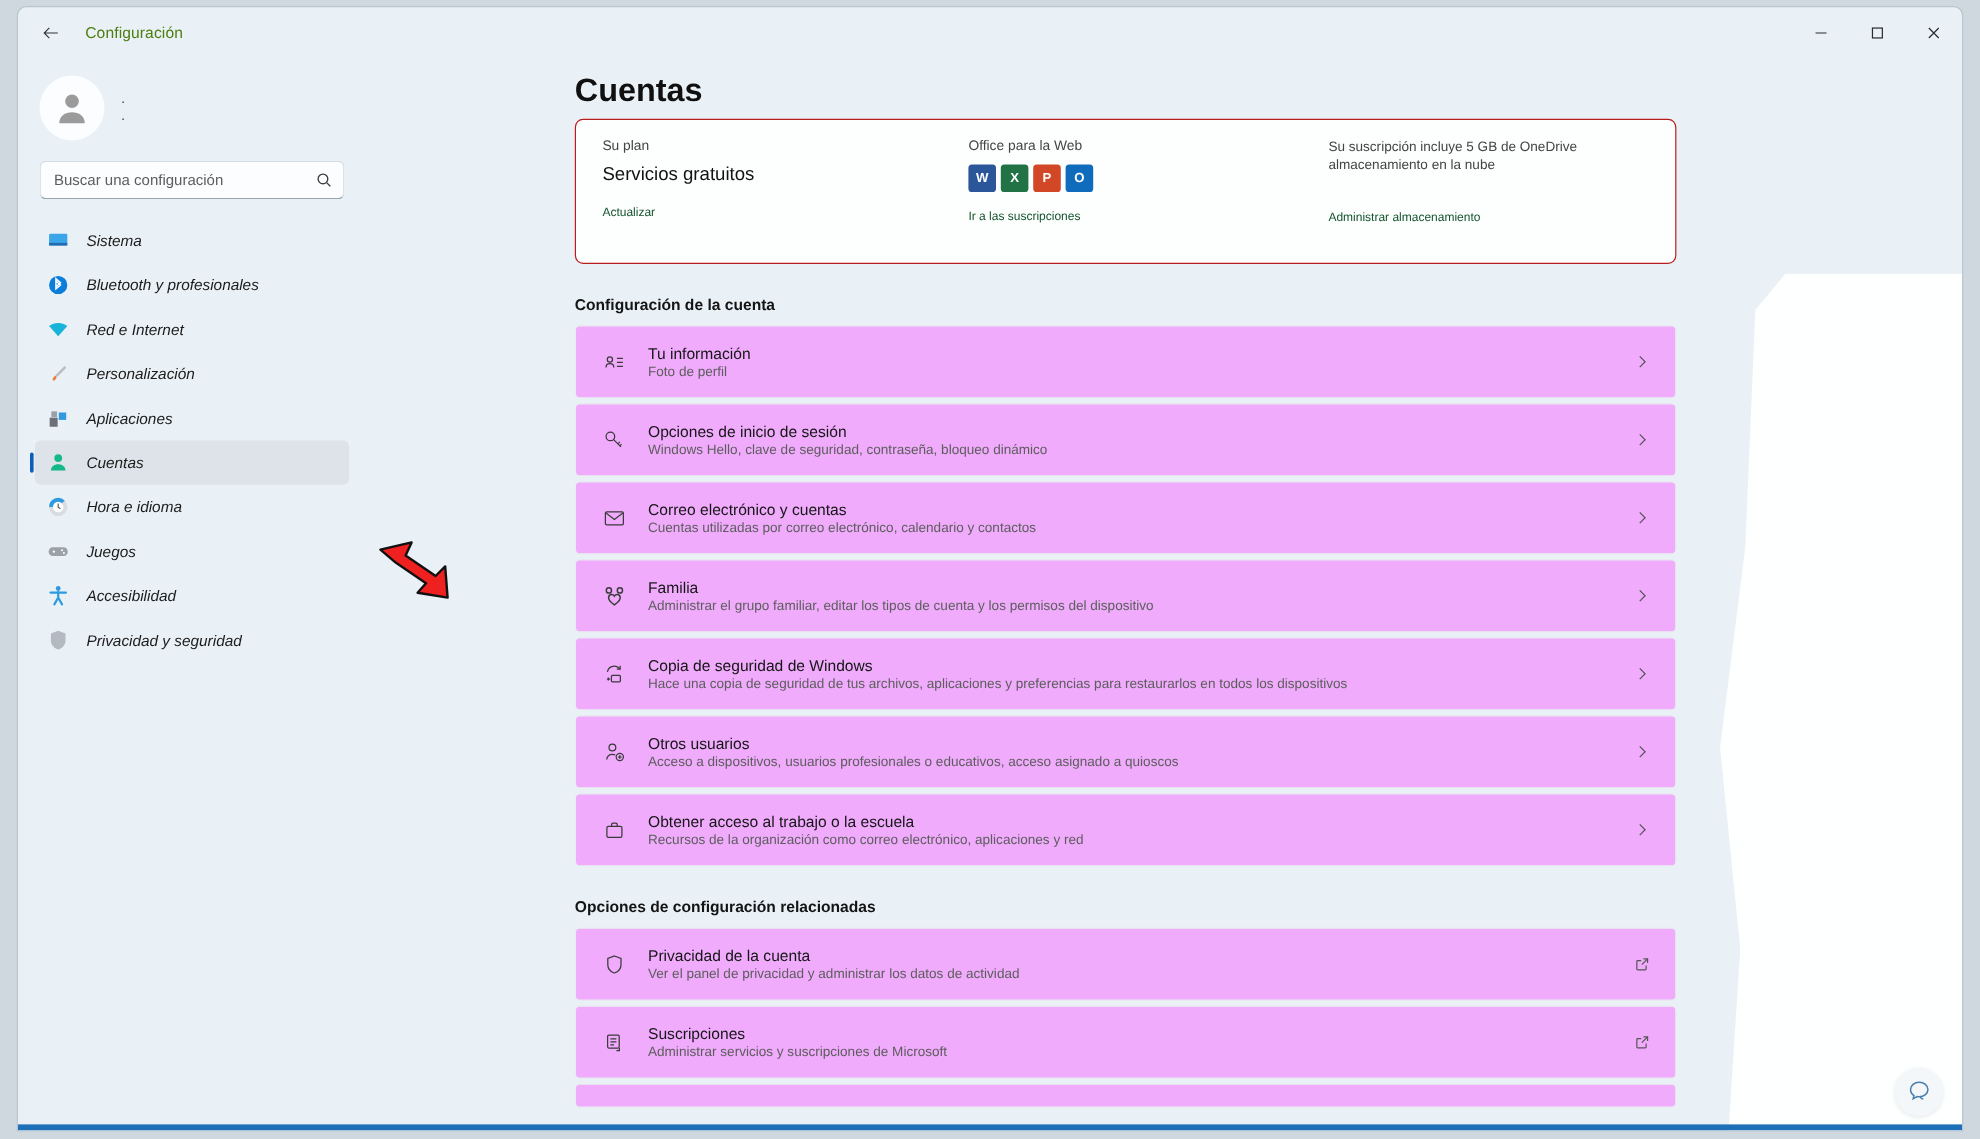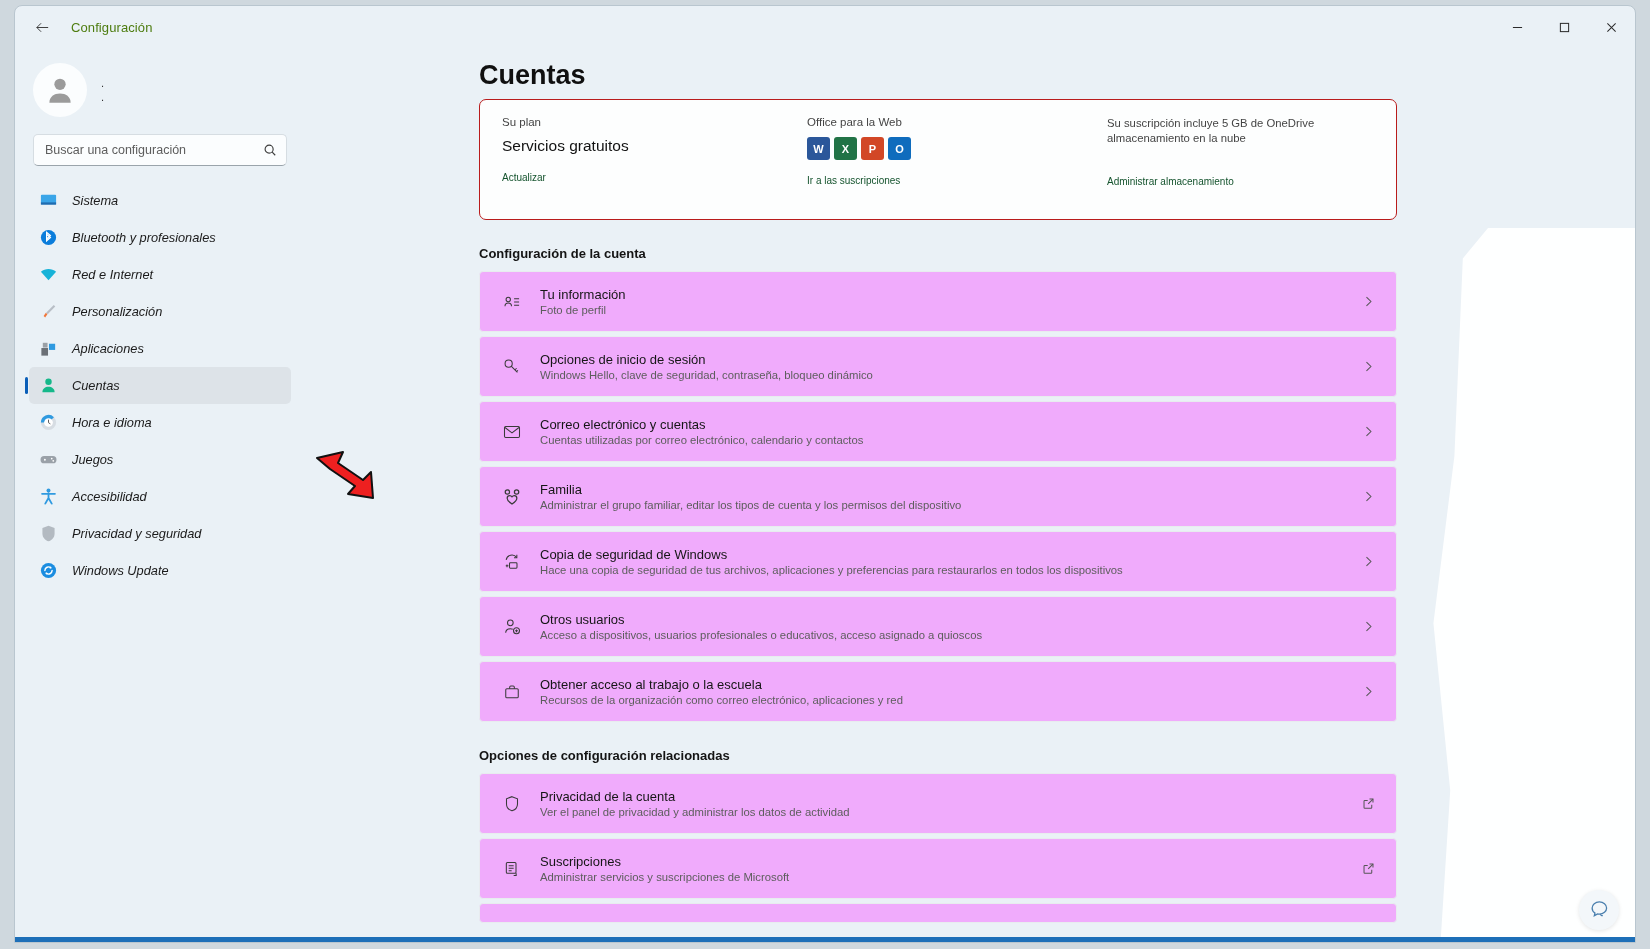--- a/index.html
+++ b/index.html
@@ -345,31 +345,20 @@
 
       <div class="navitem">
         <span class="ic">
           <svg viewBox="0 0 20 20" width="19" height="19">
             <path d="M10 1.8l6.4 2.4v6c0 4-3 6.9-6.4 8-3.4-1.1-6.4-4-6.4-8v-6z" fill="#b3bac1"></path>
           </svg>
         </span>
         <span class="lbl">Privacidad y seguridad</span>
       </div>
 
-      <div class="navitem">
-        <span class="ic">
-          <svg viewBox="0 0 20 20" width="19" height="19">
-            <circle cx="10" cy="10" r="8" fill="#1b8de0"></circle>
-            <path d="M6.2 10a3.8 3.8 0 0 1 6.3-2.8M13.8 10a3.8 3.8 0 0 1-6.3 2.8" stroke="#fff" stroke-width="1.5" fill="none" stroke-linecap="round"></path>
-            <path d="M12.6 5.6l.2 2.1-2.1-.2z" fill="#fff"></path>
-            <path d="M7.4 14.4l-.2-2.1 2.1.2z" fill="#fff"></path>
-          </svg>
-        </span>
-        <span class="lbl">Windows Update</span>
-      </div>
 
     </div>
   </div>
 
   <div class="content">
     <div class="paper-edge"></div>
 
     <div class="page-title">Cuentas</div>
 
     <div class="scrollarea">

